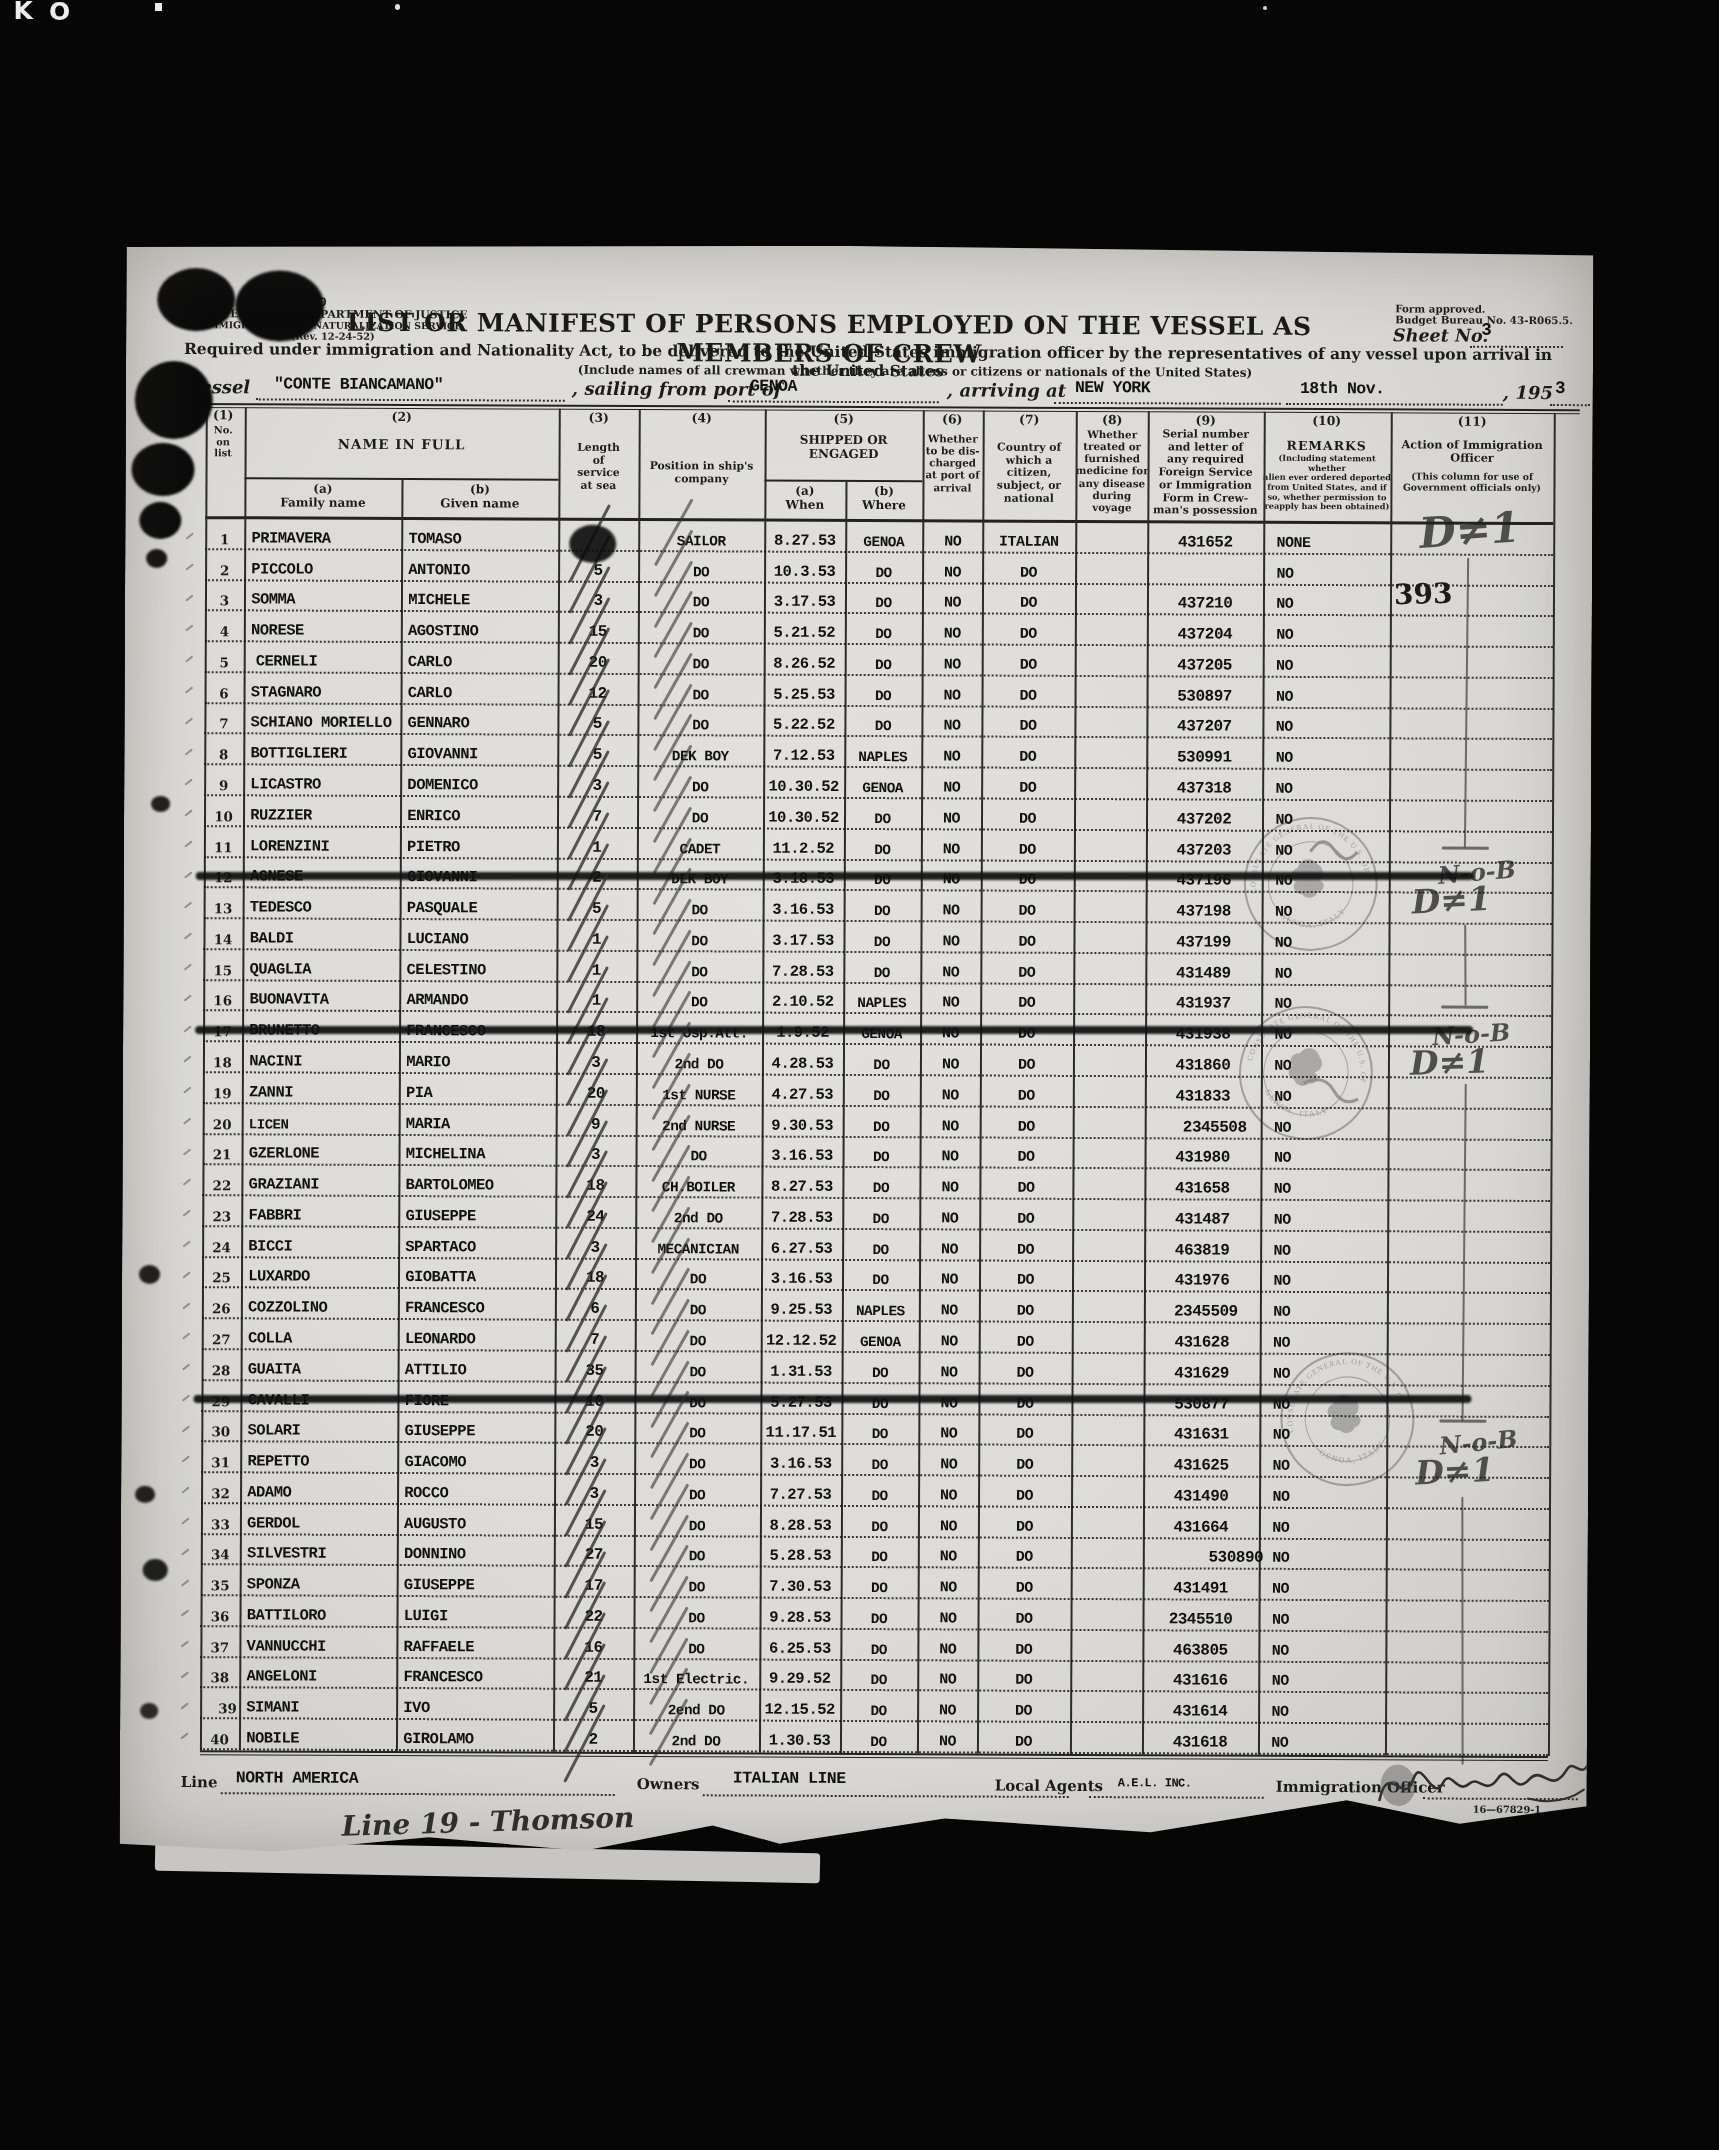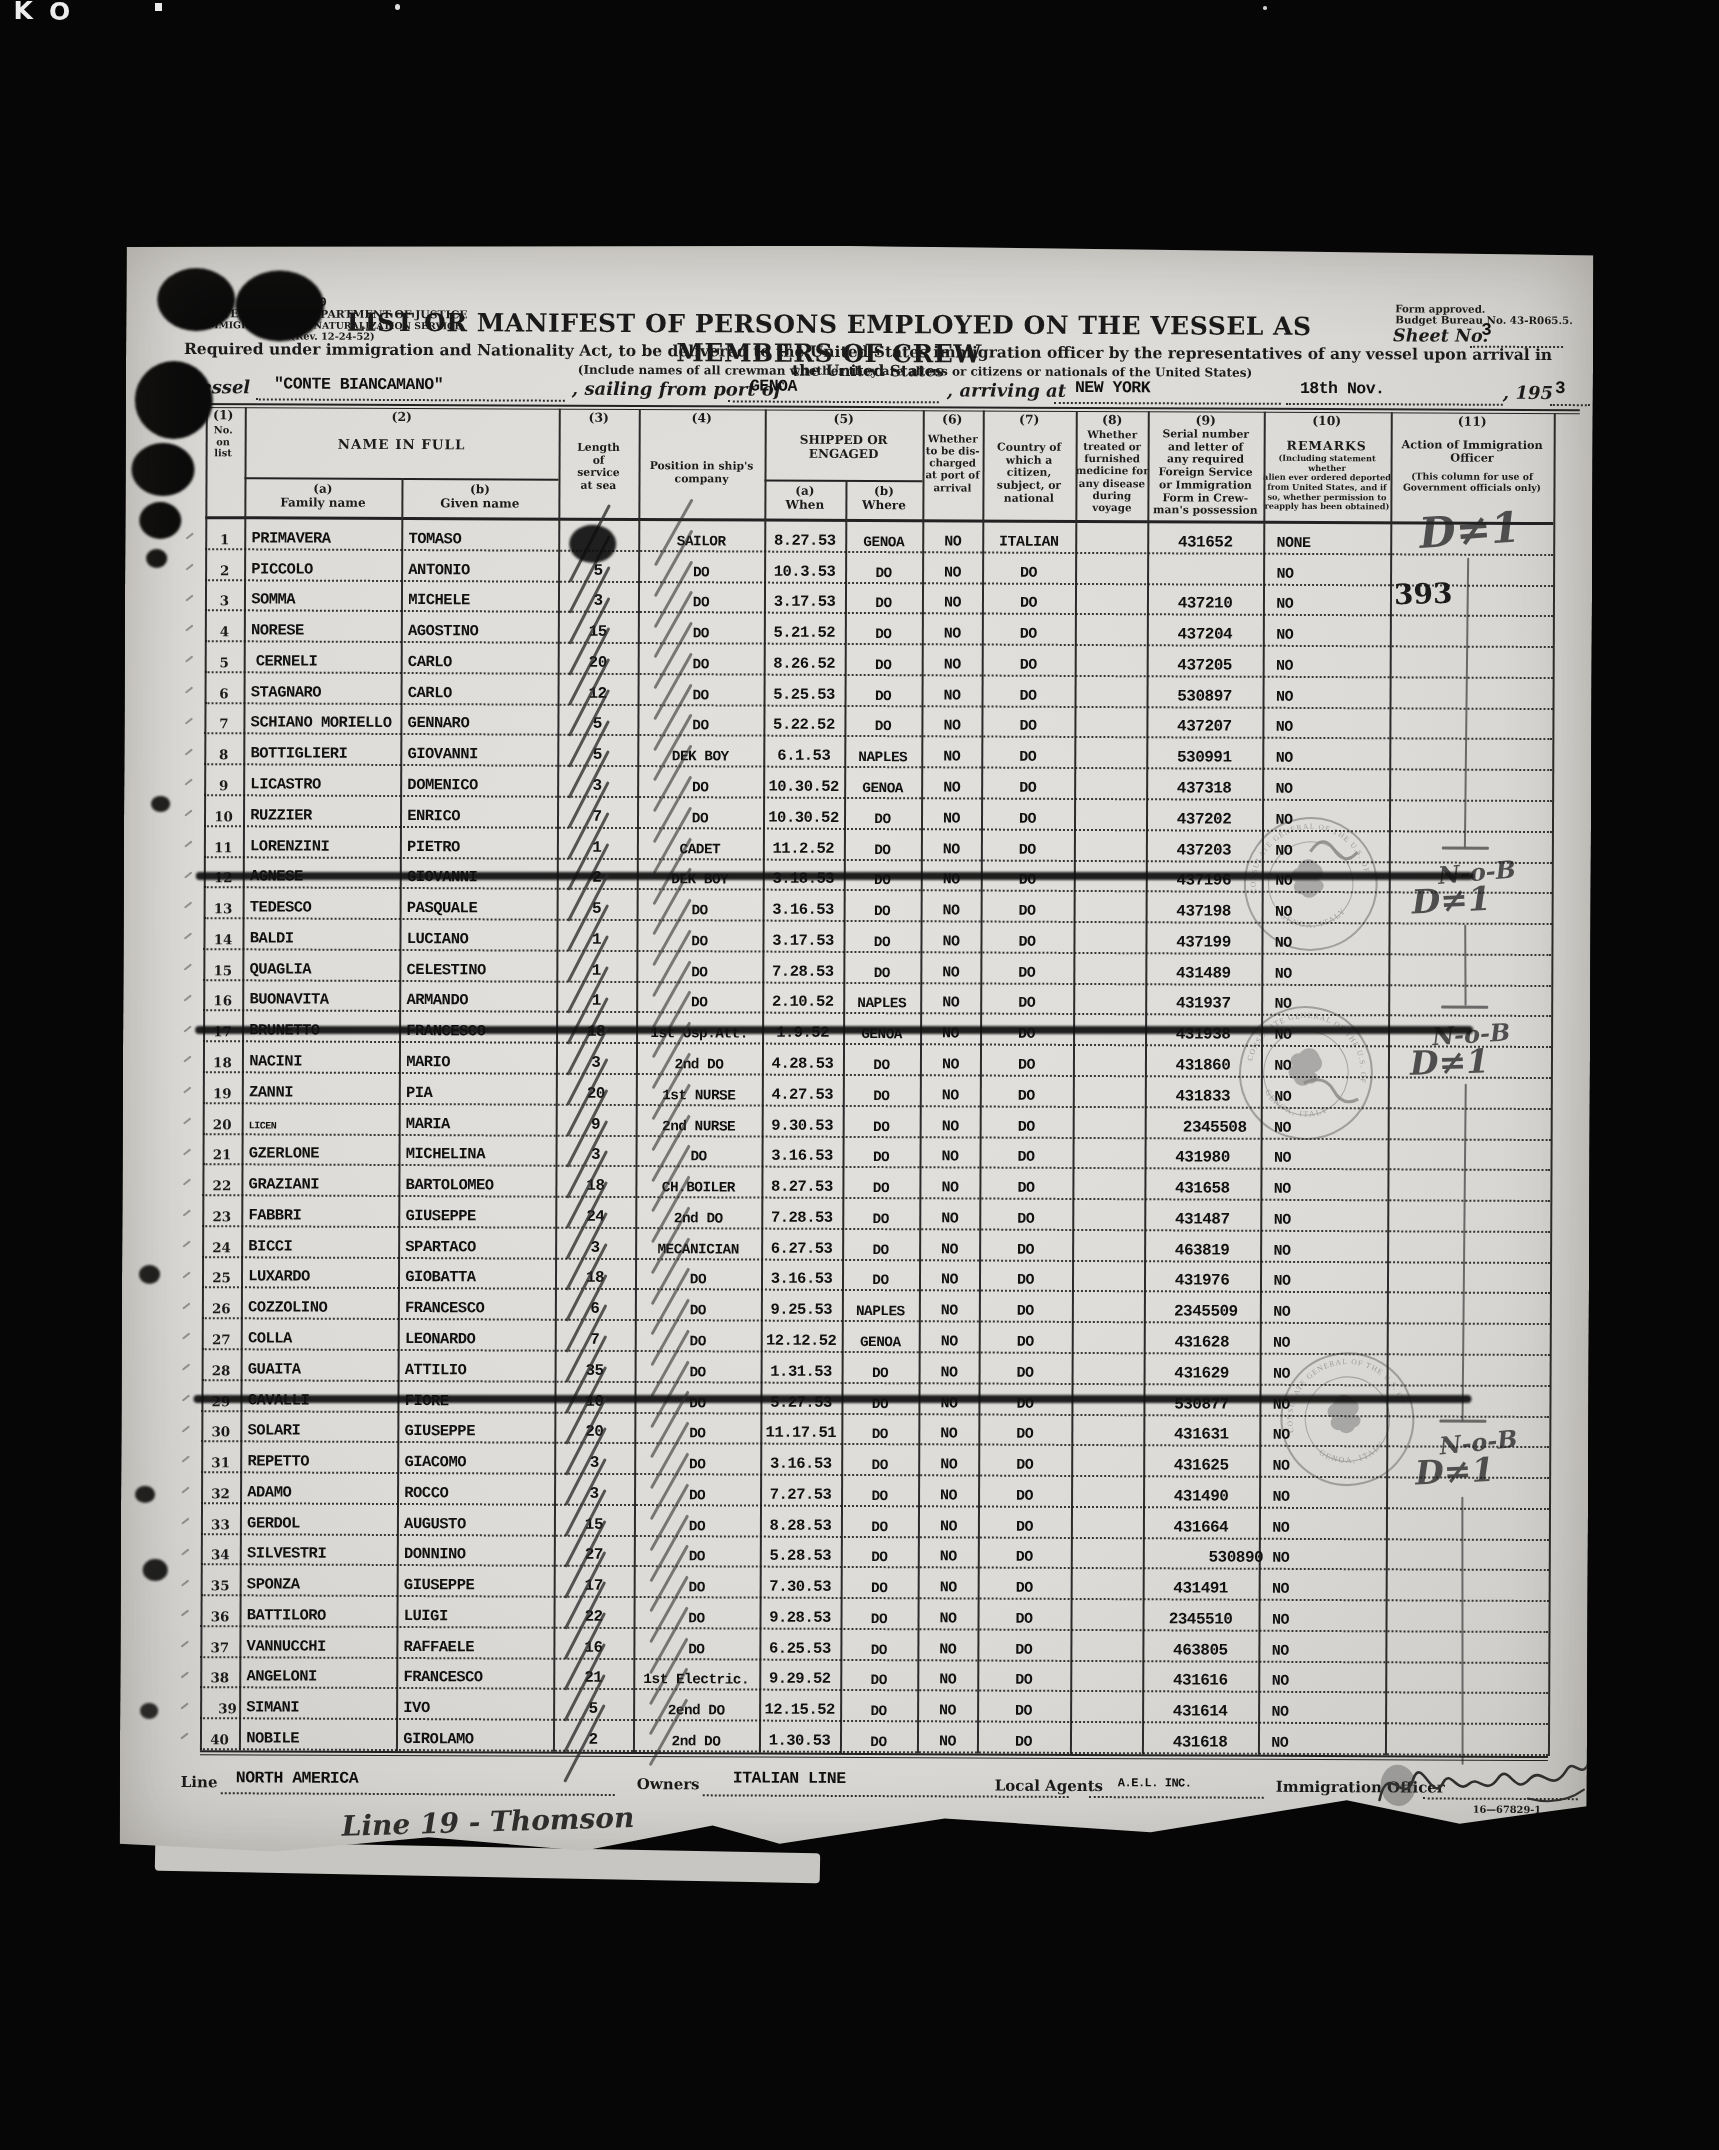--- a/index.html
+++ b/index.html
@@ -362,21 +362,21 @@
     </div>
     <div class="abs tick" style="left: 60px; top: 477px;"></div>
     <div class="abs slash" style="left: 463px; top: 440px; height: 87px; transform: rotate(27deg);"></div>
     <div class="abs slash" style="left: 547px; top: 434px; height: 76px; transform: rotate(29deg); opacity: 0.75;"></div>
     <div class="abs row" style="left: 80px; top: 491px; width: 1348px; height: 29px;">
       <div class="cell hd" style="left: 0px; width: 39px; top: 0px; height: 27px; justify-content: center; padding-left: 0px; font-size: 13.4px;">8</div>
       <div class="cell typed" style="left: 39px; width: 157px; top: 0px; height: 27px; justify-content: flex-start; padding-left: 7.2px; font-size: 15.5px;">BOTTIGLIERI</div>
       <div class="cell typed" style="left: 196px; width: 157px; top: 0px; height: 27px; justify-content: flex-start; padding-left: 7.2px; font-size: 15.5px;">GIOVANNI</div>
       <div class="cell typed" style="left: 353px; width: 80px; top: 0px; height: 27px; justify-content: center; padding-left: 0px; font-size: 16px;">5</div>
       <div class="cell typed" style="left: 433px; width: 126px; top: 0px; height: 27px; justify-content: center; padding-left: 0px; font-size: 14.4px;">DEK BOY</div>
-      <div class="cell typed" style="left: 559px; width: 81px; top: 0px; height: 27px; justify-content: center; padding-left: 0px; font-size: 15.5px;">6.1.53</div>
+      <div class="cell typed" style="left: 559px; width: 81px; top: 0px; height: 27px; justify-content: center; padding-left: 0px; font-size: 15.5px;">7.12.53</div>
       <div class="cell typed" style="left: 640px; width: 77px; top: 0px; height: 27px; justify-content: center; padding-left: 0px; font-size: 14.4px;">NAPLES</div>
       <div class="cell typed" style="left: 718px; width: 59px; top: 0px; height: 27px; justify-content: center; padding-left: 0px; font-size: 15px;">NO</div>
       <div class="cell typed" style="left: 777px; width: 93px; top: 0px; height: 27px; justify-content: center; padding-left: 0px; font-size: 15px;">DO</div>
       <div class="cell typed" style="left: 870px; width: 73px; top: 0px; height: 27px; justify-content: center; padding-left: 0px; font-size: 15px;"></div>
       <div class="cell typed" style="left: 942px; width: 116px; top: 0px; height: 27px; justify-content: center; padding-left: 0px; font-size: 16px;">530991</div>
       <div class="cell typed" style="left: 1058px; width: 126px; top: 0px; height: 27px; justify-content: flex-start; padding-left: 13.4px; font-size: 15px;">NO</div>
     </div>
     <div class="abs tick" style="left: 60px; top: 508px;"></div>
     <div class="abs slash" style="left: 463px; top: 471px; height: 87px; transform: rotate(27deg);"></div>
     <div class="abs slash" style="left: 547px; top: 464px; height: 76px; transform: rotate(29deg); opacity: 0.75;"></div>
@@ -564,21 +564,21 @@
       <div class="cell typed" style="left: 777px; width: 93px; top: 0px; height: 27px; justify-content: center; padding-left: 0px; font-size: 15px;">DO</div>
       <div class="cell typed" style="left: 870px; width: 73px; top: 0px; height: 27px; justify-content: center; padding-left: 0px; font-size: 15px;"></div>
       <div class="cell typed" style="left: 942px; width: 116px; top: 0px; height: 27px; justify-content: center; padding-left: 0px; font-size: 16px;">431833</div>
       <div class="cell typed" style="left: 1058px; width: 126px; top: 0px; height: 27px; justify-content: flex-start; padding-left: 13.4px; font-size: 15px;">NO</div>
     </div>
     <div class="abs tick" style="left: 60px; top: 846px;"></div>
     <div class="abs slash" style="left: 463px; top: 809px; height: 87px; transform: rotate(27deg);"></div>
     <div class="abs slash" style="left: 547px; top: 803px; height: 76px; transform: rotate(29deg); opacity: 0.75;"></div>
     <div class="abs row" style="left: 80px; top: 861px; width: 1348px; height: 29px;">
       <div class="cell hd" style="left: 0px; width: 39px; top: 0px; height: 27px; justify-content: center; padding-left: 0px; font-size: 13.4px;">20</div>
-      <div class="cell typed" style="left: 39px; width: 157px; top: 0px; height: 27px; justify-content: flex-start; padding-left: 7.2px; font-size: 10px;">LICEN</div>
+      <div class="cell typed" style="left: 39px; width: 157px; top: 0px; height: 27px; justify-content: flex-start; padding-left: 7.2px; font-size: 14px;">LICEN</div>
       <div class="cell typed" style="left: 196px; width: 157px; top: 0px; height: 27px; justify-content: flex-start; padding-left: 7.2px; font-size: 15.5px;">MARIA</div>
       <div class="cell typed" style="left: 353px; width: 80px; top: 0px; height: 27px; justify-content: center; padding-left: 0px; font-size: 16px;">9</div>
       <div class="cell typed" style="left: 433px; width: 126px; top: 0px; height: 27px; justify-content: center; padding-left: 0px; font-size: 14.4px;">2nd NURSE</div>
       <div class="cell typed" style="left: 559px; width: 81px; top: 0px; height: 27px; justify-content: center; padding-left: 0px; font-size: 15.5px;">9.30.53</div>
       <div class="cell typed" style="left: 640px; width: 77px; top: 0px; height: 27px; justify-content: center; padding-left: 0px; font-size: 14.4px;">DO</div>
       <div class="cell typed" style="left: 718px; width: 59px; top: 0px; height: 27px; justify-content: center; padding-left: 0px; font-size: 15px;">NO</div>
       <div class="cell typed" style="left: 777px; width: 93px; top: 0px; height: 27px; justify-content: center; padding-left: 0px; font-size: 15px;">DO</div>
       <div class="cell typed" style="left: 870px; width: 73px; top: 0px; height: 27px; justify-content: center; padding-left: 0px; font-size: 15px;"></div>
       <div class="cell typed" style="left: 942px; width: 116px; top: 0px; height: 27px; justify-content: center; padding-left: 12px; font-size: 16px;">2345508</div>
       <div class="cell typed" style="left: 1058px; width: 126px; top: 0px; height: 27px; justify-content: flex-start; padding-left: 13.4px; font-size: 15px;">NO</div>

